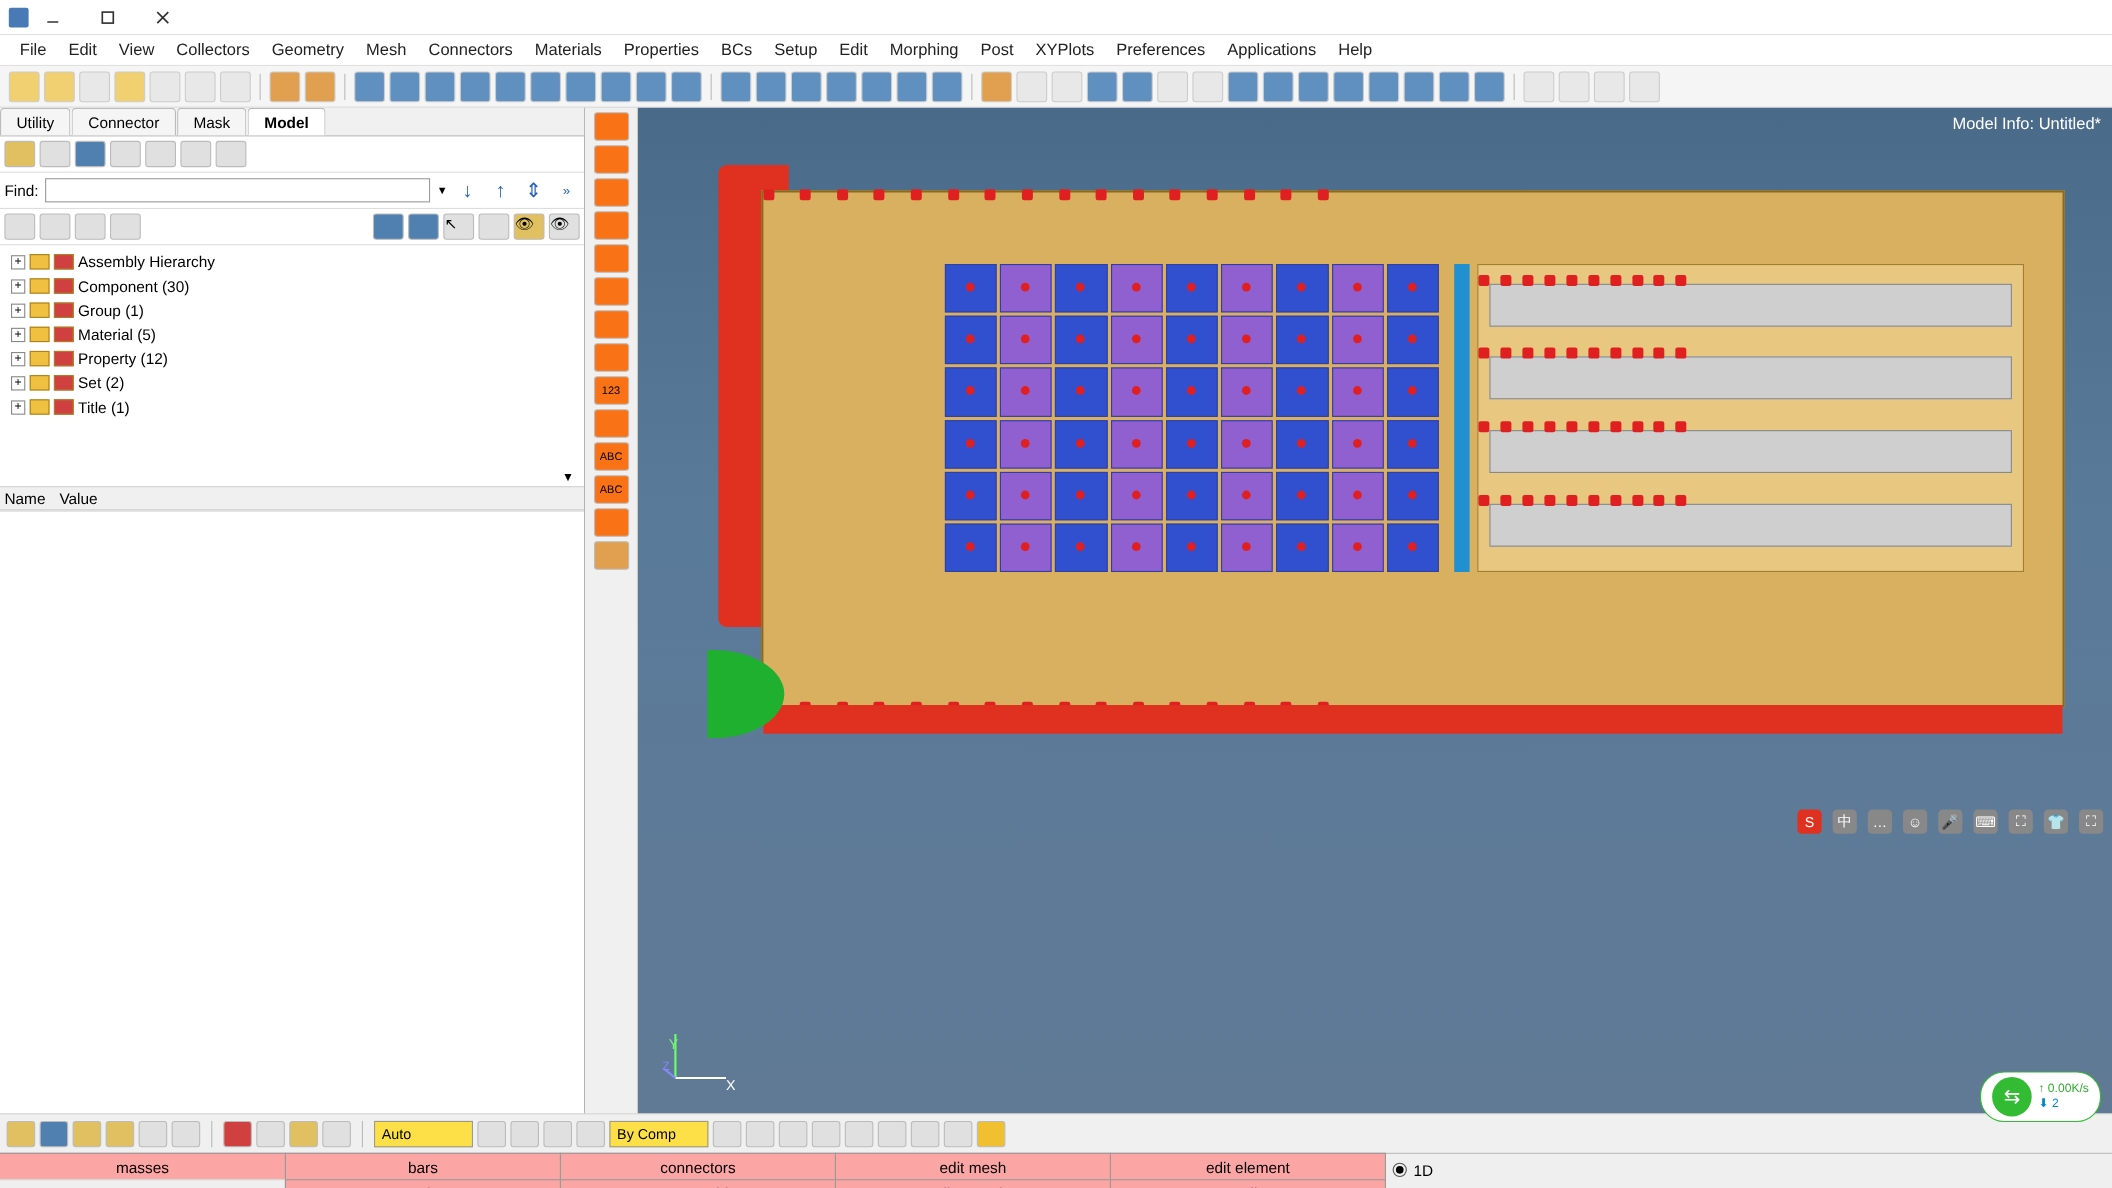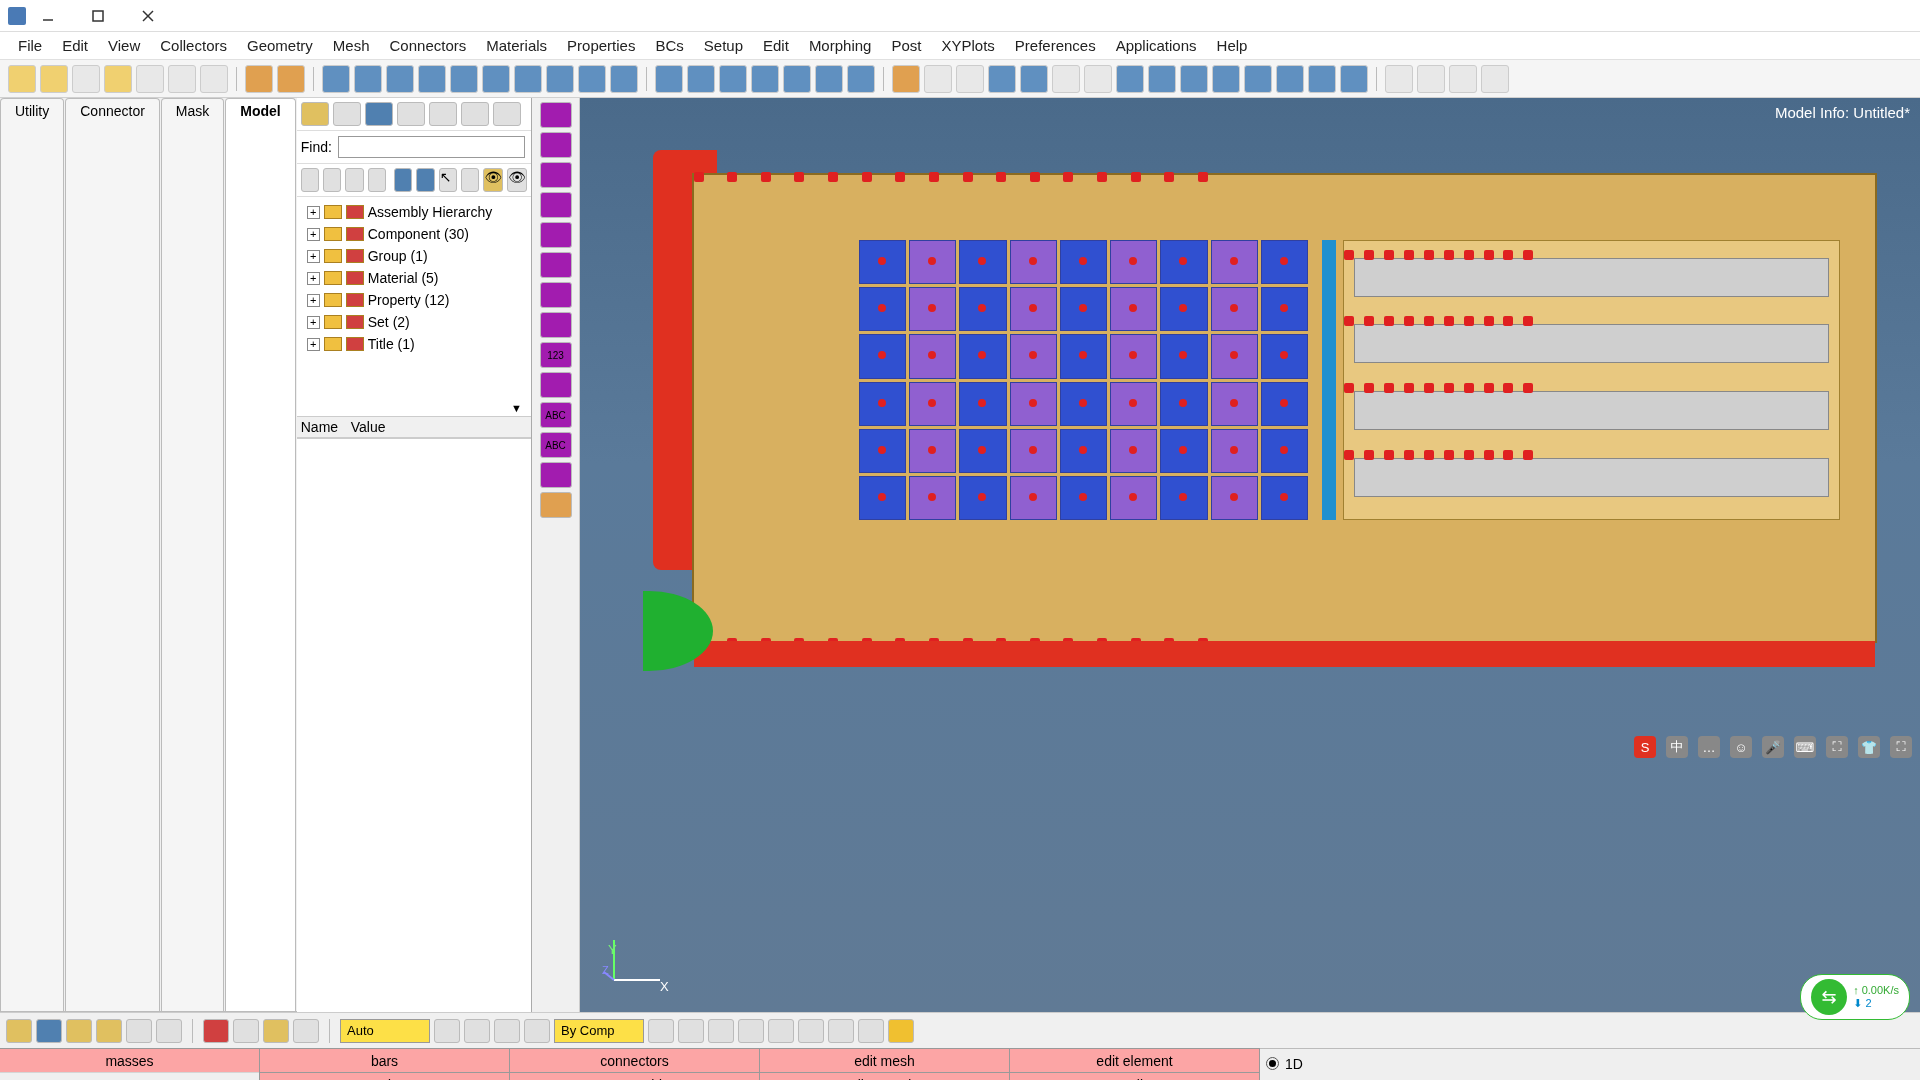--- a/index.html
+++ b/index.html
@@ -16,21 +16,21 @@
 
 .tbrow{height:38px;background:#f5f5f5;display:flex;align-items:center;padding:0 6px;border-bottom:1px solid #d0d0d0}
 .tbbtn{width:28px;height:28px;margin:0 2px;background:#e8e8e8;border:1px solid #ccc;border-radius:3px;display:flex;align-items:center;justify-content:center}
 .tbsep{width:1px;height:24px;background:#bbb;margin:0 6px}
 .tbbtn.yellow{background:#f0d070}
 .tbbtn.blue{background:#6090c0}
 .tbbtn.orange{background:#e0a050}
 
 .mainrow{display:flex;height:calc(100% - 32px - 28px - 38px - 30px - 38px)}
 
-.left{width:532px;background:#fff;border-right:1px solid #aaa;display:flex;flex-direction:row}
+.left{width:532px;background:#fff;border-right:1px solid #aaa;display:flex;flex-direction:column}
 .lefttabs{display:flex;border-bottom:1px solid #bbb;background:#f0f0f0}
 .lefttab{padding:4px 14px;border:1px solid #bbb;border-bottom:none;background:#f5f5f5;margin-right:1px;font-size:14px;border-radius:4px 4px 0 0}
 .lefttab.active{background:#fff;font-weight:bold}
 .leftinner{flex:1;display:flex;flex-direction:column;overflow:hidden}
 .lefticons{padding:4px;display:flex;gap:4px;border-bottom:1px solid #ddd}
 .smicon{width:28px;height:24px;background:#e0e0e0;border:1px solid #bbb;border-radius:3px}
 .smicon.b{background:#5080b0}
 .smicon.y{background:#e0c060}
 .findrow{display:flex;align-items:center;padding:4px;gap:6px;border-bottom:1px solid #ddd}
 .findrow input{flex:1;height:22px;border:1px solid #999;padding:0 4px}
@@ -42,21 +42,21 @@
 .tree .dropbtn{position:absolute;right:4px;bottom:2px;width:16px;height:12px;font-size:11px}
 .treeitem{display:flex;align-items:center;height:22px;padding-left:6px;gap:4px}
 .treeitem .exp{width:13px;height:13px;border:1px solid #888;font-size:11px;line-height:10px;text-align:center}
 .treeitem .ico{width:18px;height:14px;background:#f0c040;border:1px solid #aa8020}
 .proppanel{flex:1;border-top:1px solid #ccc;background:#fff}
 .prophd{display:flex;background:#f0f0f0;border-bottom:1px solid #ccc;padding:2px 4px}
 .prophd .c1{width:50px}
 
 .viewreg{flex:1;display:flex;background:#e8e8e8}
 .vtb{width:48px;background:#f0f0f0;border-right:1px solid #ccc;display:flex;flex-direction:column;align-items:center;padding:4px;gap:4px}
-.vtb .btn{width:32px;height:26px;background:#a21caf;border:1px solid #bbb;border-radius:3px;font-size:10px;display:flex;align-items:center;justify-content:center}
+.vtb .btn{width:32px;height:26px;background:#f97316;border:1px solid #bbb;border-radius:3px;font-size:10px;display:flex;align-items:center;justify-content:center}
 .canvas{flex:1;position:relative;background:linear-gradient(#4a6a8a,#5a7a9a 40%,#607a95);overflow:hidden}
 .modelinfo{position:absolute;top:6px;right:10px;color:#fff;font-size:15px}
 
 .modelwrap{position:absolute;left:35px;top:30px;right:30px;height:560px}
 .baseplate{position:absolute;left:6%;right:1%;top:8%;bottom:8%;background:#d8b060;border:2px solid #8a6a20}
 .baseplate::after{content:"";position:absolute;left:0;right:0;bottom:-26px;height:26px;background:#e03020}
 .leftred{position:absolute;left:3%;top:4%;width:5%;height:75%;background:#e03020;border-radius:8px 0 0 8px}
 .greenfan{position:absolute;left:3%;bottom:3%;width:70px;height:80px;background:#20b030;border-radius:0 80px 80px 0/0 50px 50px 0;transform:translateX(-10px)}
 .cellgrid{position:absolute;left:14%;top:14%;width:38%;height:60%;display:grid;grid-template-columns:repeat(9,1fr);grid-template-rows:repeat(6,1fr);gap:3px}
 .cell{border:1px solid #3040a0;position:relative}

